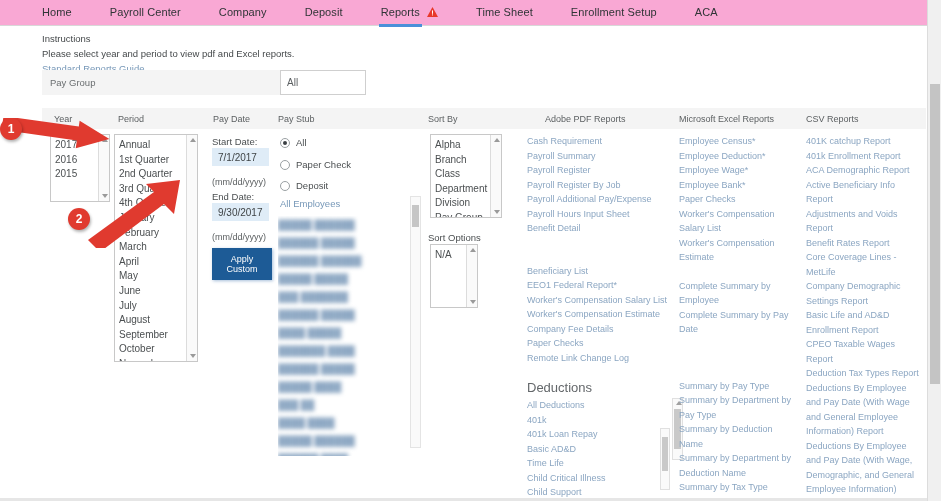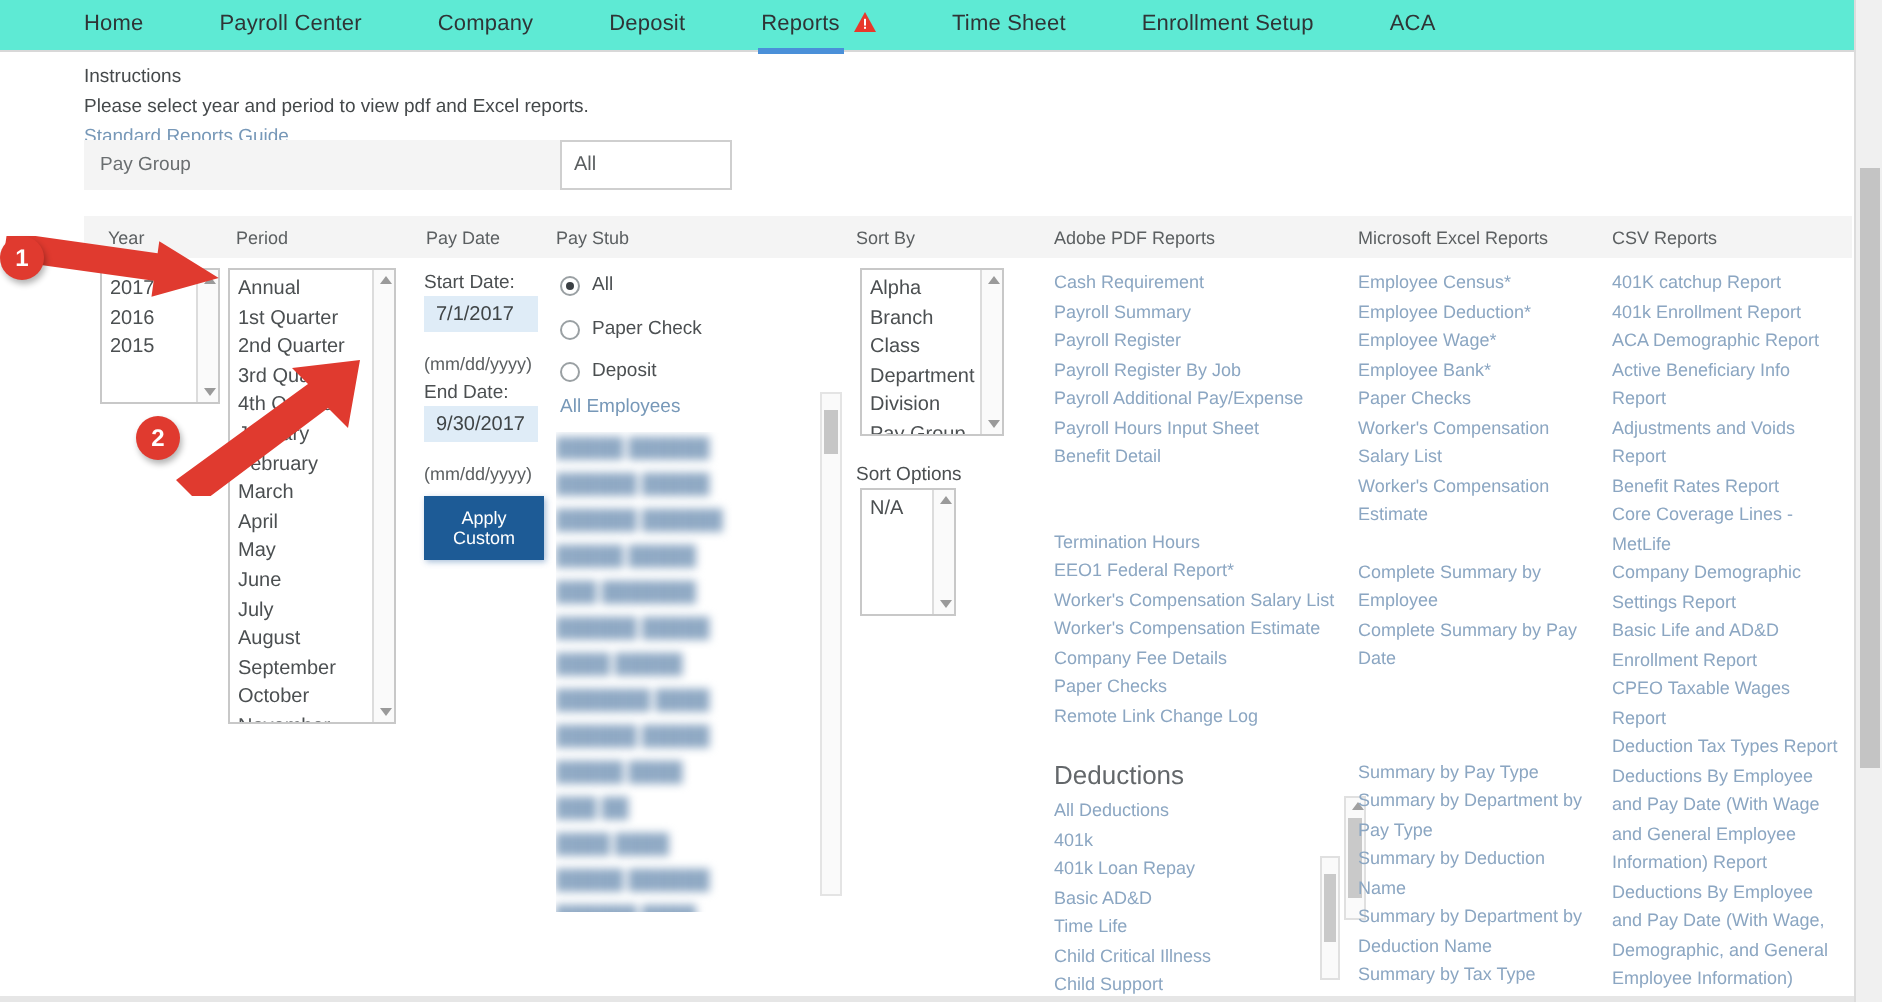--- a/index.html
+++ b/index.html
@@ -15,21 +15,21 @@
     width: 941px; height: 501px;
     background: #fff;
     overflow: hidden;
   }
 
   
   .topnav {
     position: absolute; left: 0; top: 0;
     width: 941px; height: 26px;
     border-bottom: 1px solid #d8d8d8;
-    background: #5eead4;
+    background: #f9a8d4;
   }
   .nav-items {
     position: absolute; left: 42px; top: 0;
     display: flex; align-items: center;
     height: 26px;
   }
   .nav-item {
     position: relative;
     font-size: 11px;
     color: #2f3436;
@@ -345,21 +345,21 @@
     <div class="paygroup-label">Pay Group</div>
   </div>
   <input class="paygroup-input" readonly="" value="All" style="">
 
   <div class="colhead-strip"></div>
   <div class="colhead" style="left:54px">Year</div>
   <div class="colhead" style="left:118px">Period</div>
   <div class="colhead" style="left:213px">Pay Date</div>
   <div class="colhead" style="left:278px">Pay Stub</div>
   <div class="colhead" style="left:428px">Sort By</div>
-  <div class="colhead" style="left:527px">Adobe PDF Reports</div>
+  <div class="colhead" style="left:545px">Adobe PDF Reports</div>
   <div class="colhead" style="left:679px">Microsoft Excel Reports</div>
   <div class="colhead" style="left:806px">CSV Reports</div>
 
   <div class="listbox" style="left:50px; top:134px; width:60px; height:68px;">
     <div style="padding-top:3px;">
       <div class="opt"><span class="sel">2017</span></div>
       <div class="opt">2016</div>
       <div class="opt">2015</div>
     </div>
     <div class="sb">
@@ -465,21 +465,21 @@
   <div class="rep-col" style="left:527px; top:134px; width:145px;">
     <div class="rep-link">Cash Requirement</div>
     <div class="rep-link">Payroll Summary</div>
     <div class="rep-link">Payroll Register</div>
     <div class="rep-link">Payroll Register By Job</div>
     <div class="rep-link">Payroll Additional Pay/Expense</div>
     <div class="rep-link">Payroll Hours Input Sheet</div>
     <div class="rep-link">Benefit Detail</div>
     <div class="rep-gap"></div>
     <div class="rep-gap"></div>
-    <div class="rep-link">Termination Hours</div>
+    <div class="rep-link">Beneficiary List</div>
     <div class="rep-link">EEO1 Federal Report*</div>
     <div class="rep-link">Worker's Compensation Salary List</div>
     <div class="rep-link">Worker's Compensation Estimate</div>
     <div class="rep-link">Company Fee Details</div>
     <div class="rep-link">Paper Checks</div>
     <div class="rep-link">Remote Link Change Log</div>
     <div class="rep-gap"></div>
     <div class="rep-section">Deductions</div>
     <div class="ded-list">
       <div class="rep-link">All Deductions</div>

